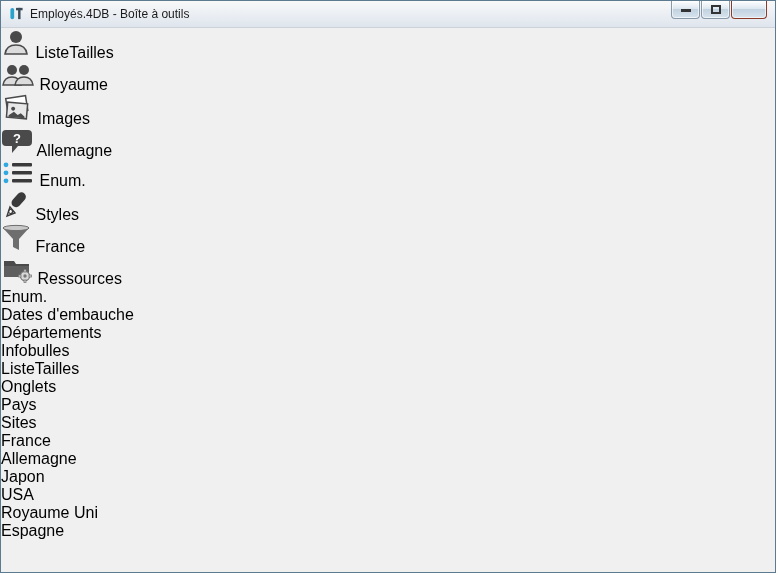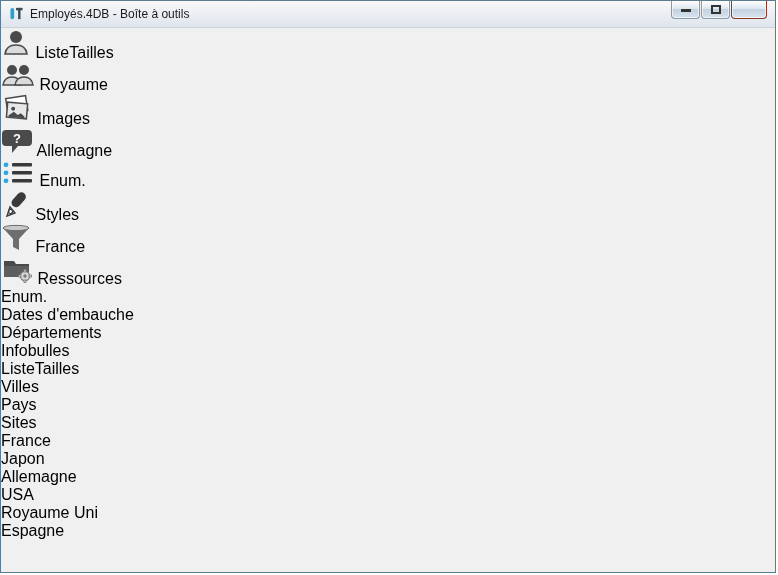--- a/index.html
+++ b/index.html
@@ -234,43 +234,43 @@
       </div>
 
       <div class="main">
 
         <div class="list-panel left-list">
           <div class="rows">
             <div class="lrow"><span class="row-label">Dates d'embauche</span></div>
             <div class="lrow"><span class="row-label">Départements</span></div>
             <div class="lrow"><span class="row-label">Infobulles</span></div>
             <div class="lrow"><span class="row-label">ListeTailles</span></div>
-            <div class="lrow"><span class="row-label">Villes</span></div>
+            <div class="lrow"><span class="row-label">Onglets</span></div>
             <div class="lrow selected"><span class="row-label">Pays</span></div>
             <div class="lrow"><span class="row-label">Sites</span></div>
           </div>
           <div class="vscroll">
             <span class="chev up"></span>
             <span class="chev down"></span>
           </div>
         </div>
 
         <div class="list-panel mid-list">
           <div class="rows">
             <div class="lrow selected">
               <span class="flag" data-flag="france"></span>
               <span class="row-label">France</span>
             </div>
             <div class="lrow">
+              <span class="flag" data-flag="germany"></span>
+              <span class="row-label">Allemagne</span>
+            </div>
+            <div class="lrow">
               <span class="flag" data-flag="japan"></span>
               <span class="row-label">Japon</span>
-            </div>
-            <div class="lrow">
-              <span class="flag" data-flag="germany"></span>
-              <span class="row-label">Allemagne</span>
             </div>
             <div class="lrow">
               <span class="flag" data-flag="usa"></span>
               <span class="row-label">USA</span>
             </div>
             <div class="lrow">
               <span class="flag" data-flag="uk"></span>
               <span class="row-label">Royaume Uni</span>
             </div>
             <div class="lrow">

